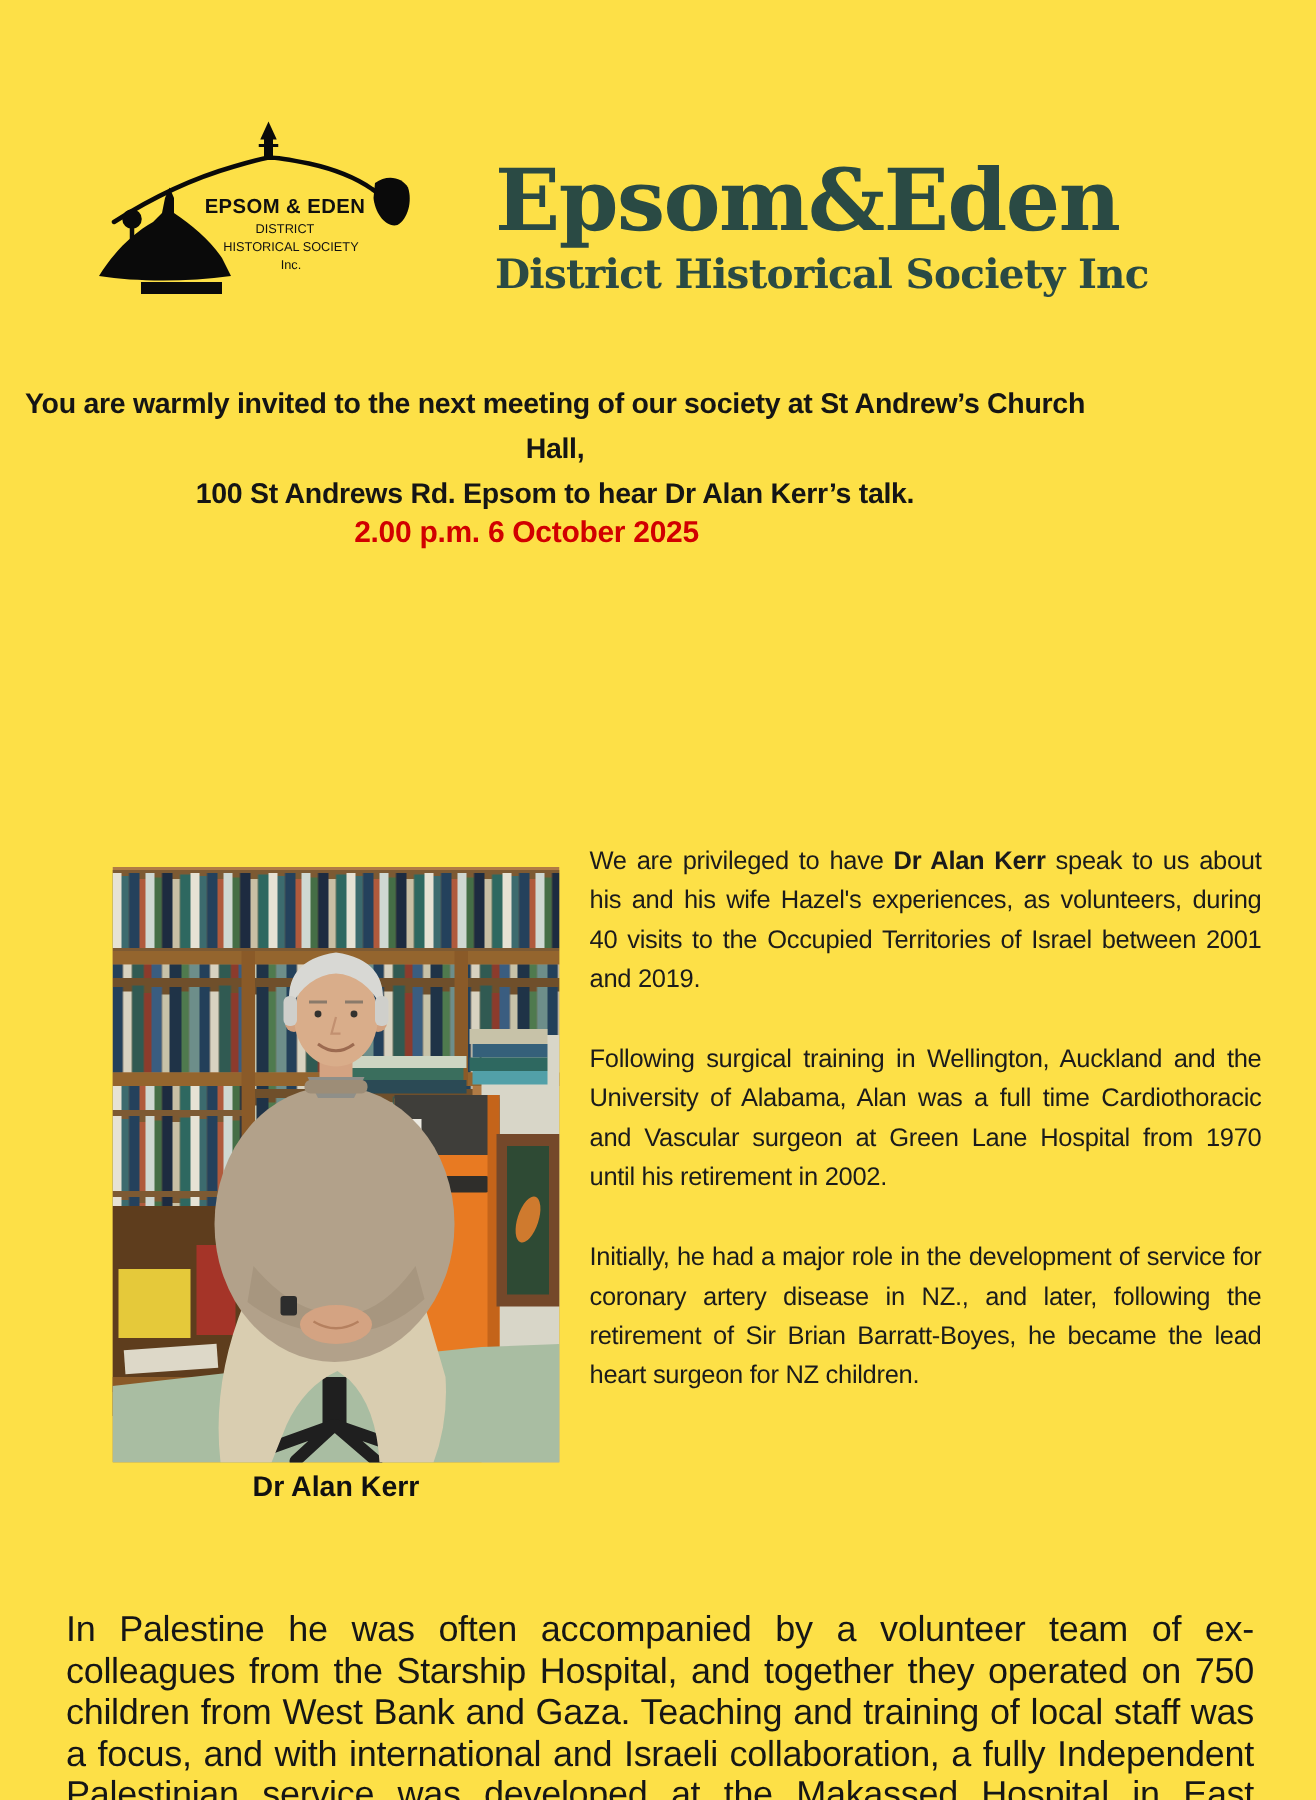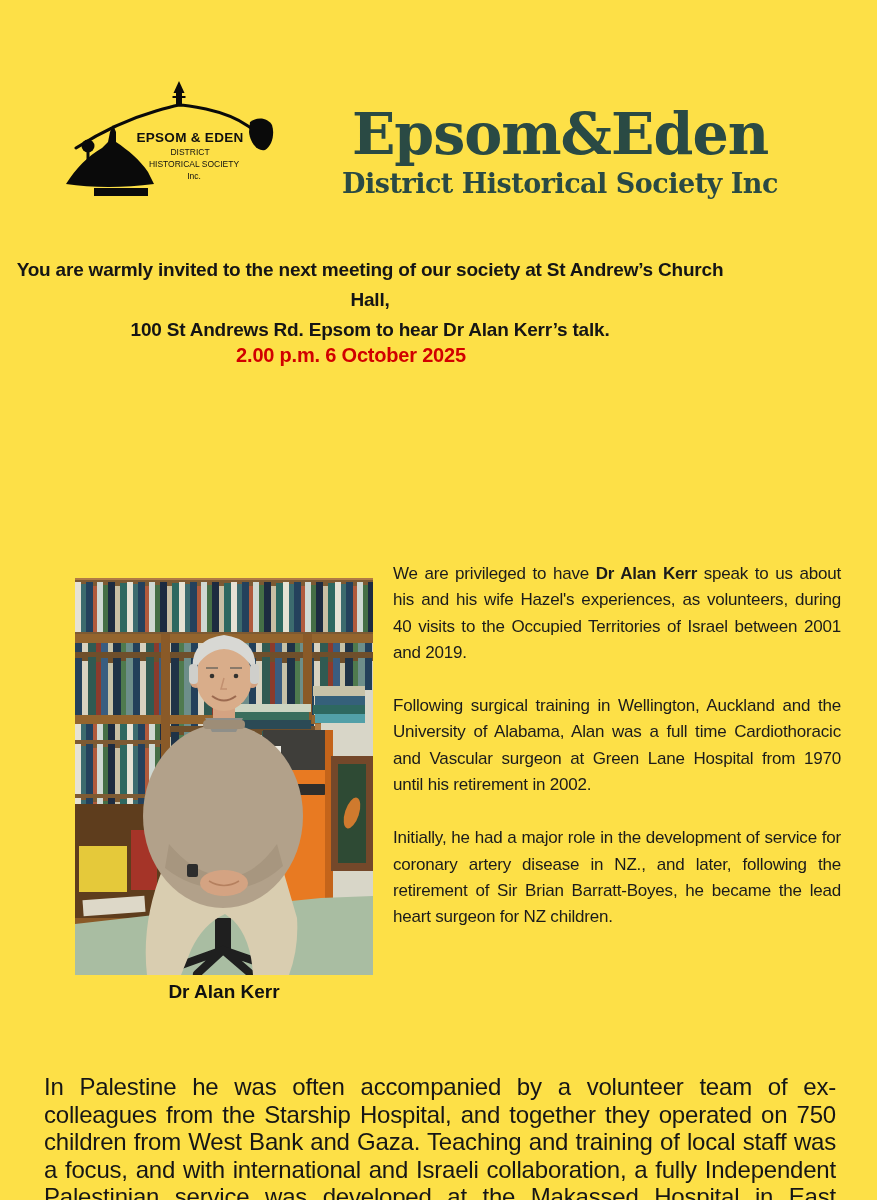--- a/index.html
+++ b/index.html
@@ -8,21 +8,21 @@
     background:#fde047;overflow:hidden;
     font-family:"Liberation Sans",sans-serif;color:#161616;
   }
   
   .logo-svg{position:absolute;left:66px;top:76px;width:212px;height:132px;}
   .logo-svg text{font-family:"Liberation Sans",sans-serif;fill:#101010;}
   .website{
     position:absolute;left:56px;top:208px;width:232px;text-align:center;
     font-size:23px;color:#2e74b5;text-decoration:none;letter-spacing:-0.2px;
   }
-  .brand{position:absolute;left:330px;top:104px;width:460px;text-align:center;}
+  .brand{position:absolute;left:330px;top:104px;width:460px;text-align:left;}
   .brand-title{
     font-family:"DejaVu Serif",serif;font-weight:bold;font-size:57px;
     line-height:60px;color:#2a4a44;letter-spacing:-1px;
   }
   .brand-subtitle{
     font-family:"DejaVu Serif",serif;font-weight:bold;font-size:27px;
     line-height:32px;color:#2a4a44;margin-top:4px;letter-spacing:-0.5px;
   }
   
   .invite{

